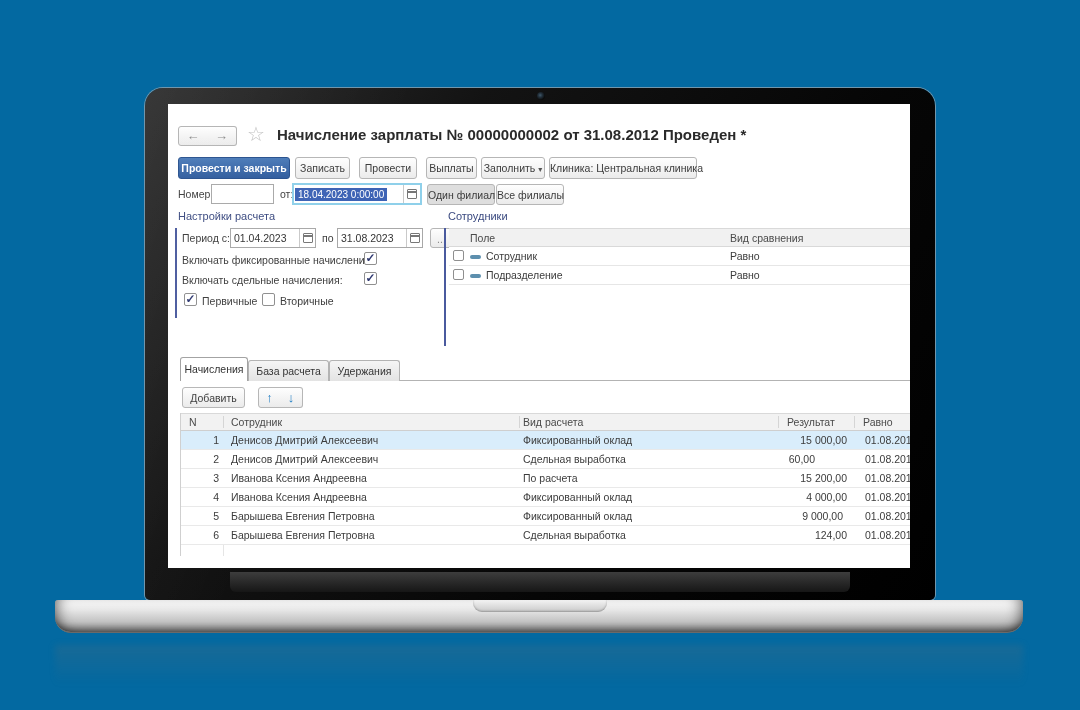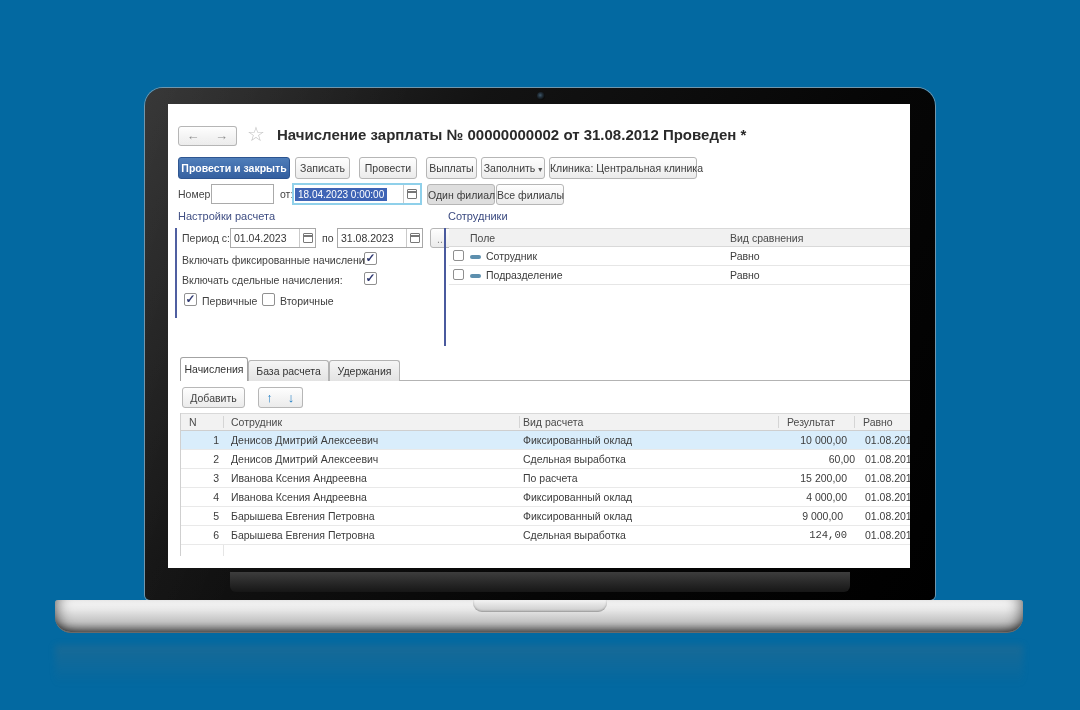--- a/index.html
+++ b/index.html
@@ -223,28 +223,28 @@
           <span class="ghdiv" style="left:597px;"></span>
           <span class="gh" style="left:606px;">Результат</span>
           <span class="ghdiv" style="left:673px;"></span>
           <span class="gh" style="left:682px;">Равно</span>
         </div>
 
         <div class="trow selected" style="top:18px;">
           <span class="tc num" style="left:8px;width:30px;">1</span>
           <span class="tc" style="left:50px;">Денисов Дмитрий Алексеевич</span>
           <span class="tc" style="left:342px;">Фиксированный оклад</span>
-          <span class="tc num" style="left:560px;width:106px;">10 000,00</span>
+          <span class="tc num" style="left:560px;width:106px;">15 000,00</span>
           <span class="tc" style="left:684px;">01.08.2012</span>
         </div>
         <div class="trow" style="top:37px;">
           <span class="tc num" style="left:8px;width:30px;">2</span>
           <span class="tc" style="left:50px;">Денисов Дмитрий Алексеевич</span>
           <span class="tc" style="left:342px;">Сдельная выработка</span>
-          <span class="tc num" style="left:568px;width:106px;">60,00</span>
+          <span class="tc num" style="left:528px;width:106px;">60,00</span>
           <span class="tc" style="left:684px;">01.08.2012</span>
         </div>
         <div class="trow" style="top:56px;">
           <span class="tc num" style="left:8px;width:30px;">3</span>
           <span class="tc" style="left:50px;">Иванова Ксения Андреевна</span>
           <span class="tc" style="left:342px;">По расчета</span>
           <span class="tc num" style="left:560px;width:106px;">15 200,00</span>
           <span class="tc" style="left:684px;">01.08.2012</span>
         </div>
         <div class="trow" style="top:75px;">
@@ -258,21 +258,21 @@
           <span class="tc num" style="left:8px;width:30px;">5</span>
           <span class="tc" style="left:50px;">Барышева Евгения Петровна</span>
           <span class="tc" style="left:342px;">Фиксированный оклад</span>
           <span class="tc num" style="left:556px;width:106px;">9 000,00</span>
           <span class="tc" style="left:684px;">01.08.2012</span>
         </div>
         <div class="trow" style="top:113px;">
           <span class="tc num" style="left:8px;width:30px;">6</span>
           <span class="tc" style="left:50px;">Барышева Евгения Петровна</span>
           <span class="tc" style="left:342px;">Сдельная выработка</span>
-          <span class="tc num" style="left:560px;width:106px;font-family:Liberation Mono, monospace;">124,00</span>
+          <span class="tc num" style="left:560px;width:106px;">124,00</span>
           <span class="tc" style="left:684px;">01.08.2012</span>
         </div>
       </div>
 
     </div>
 
     <div class="hinge"></div>
   </div>
 
   <div class="base">

